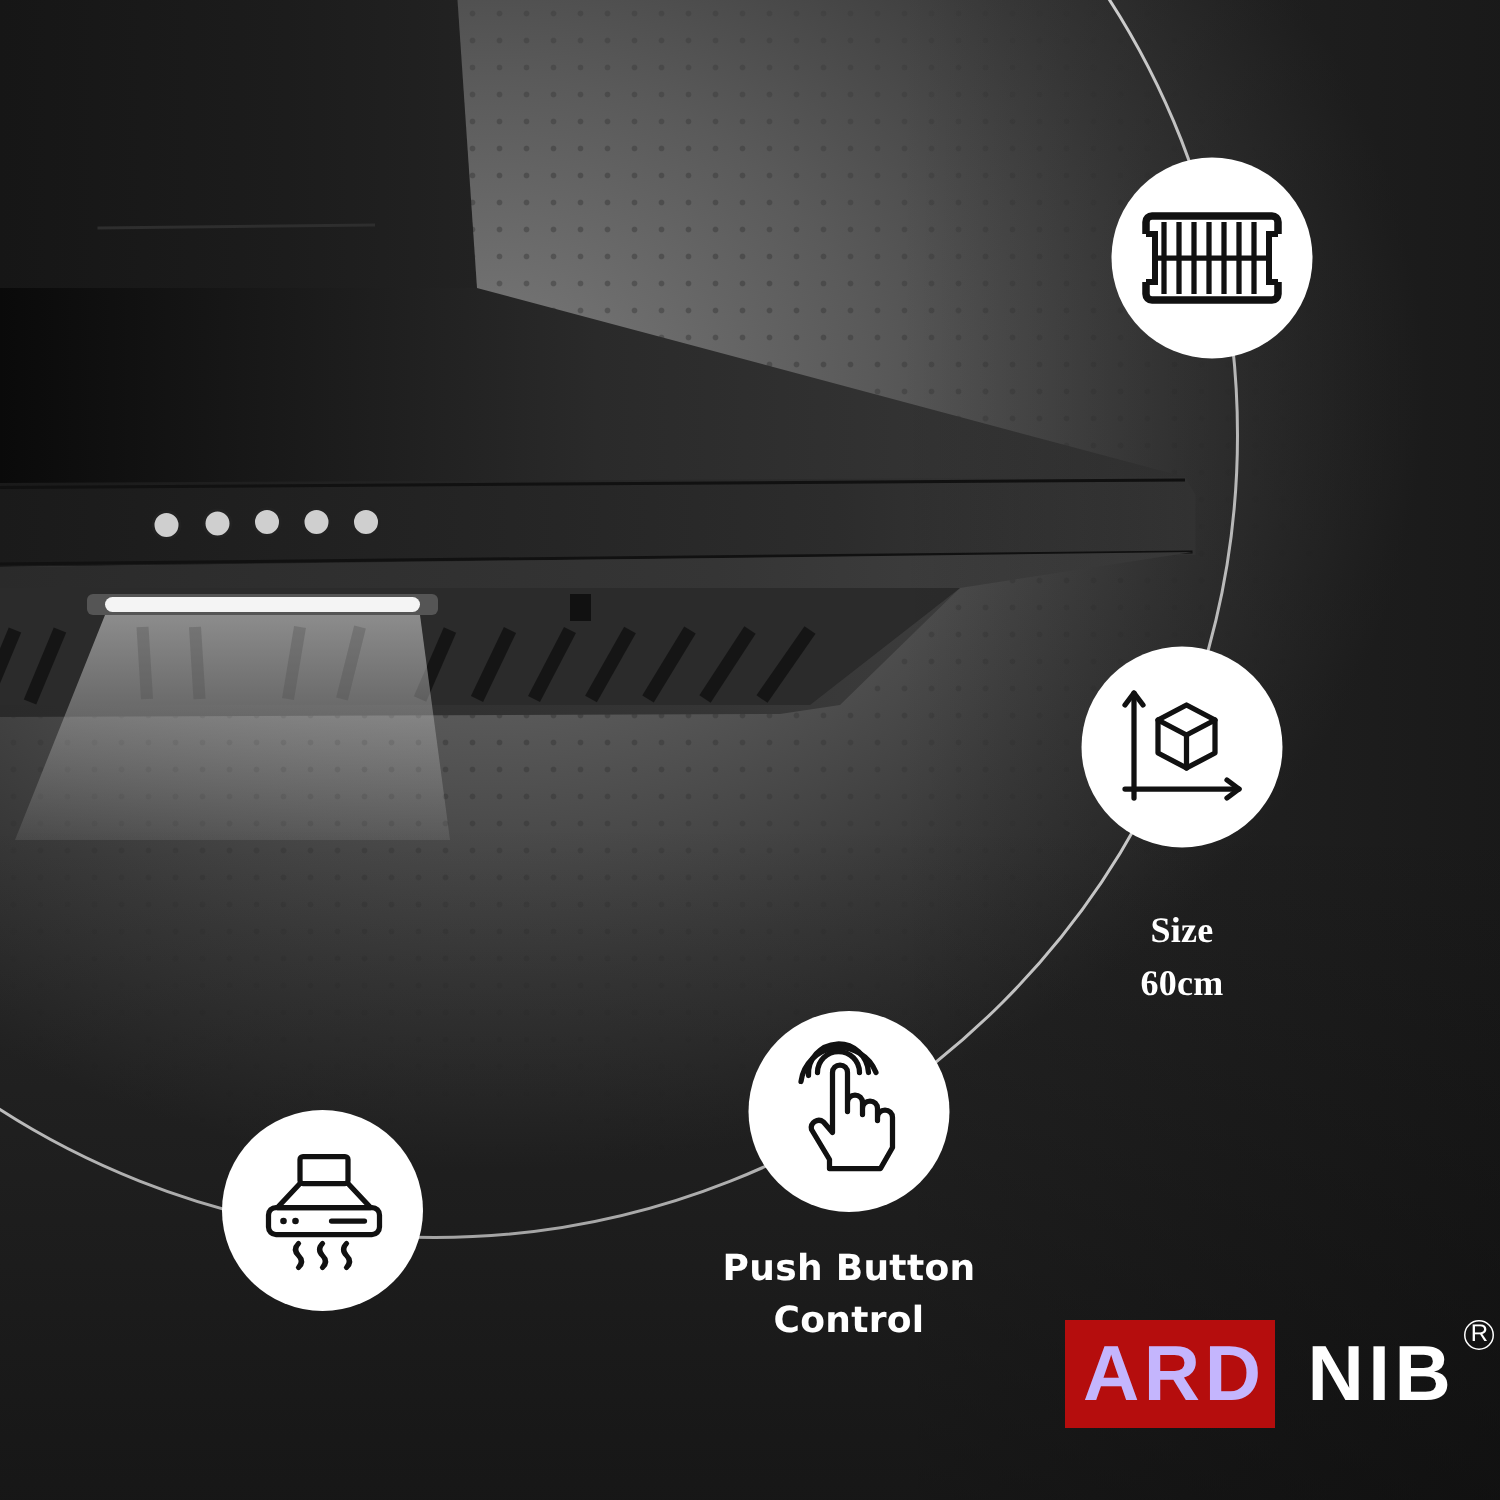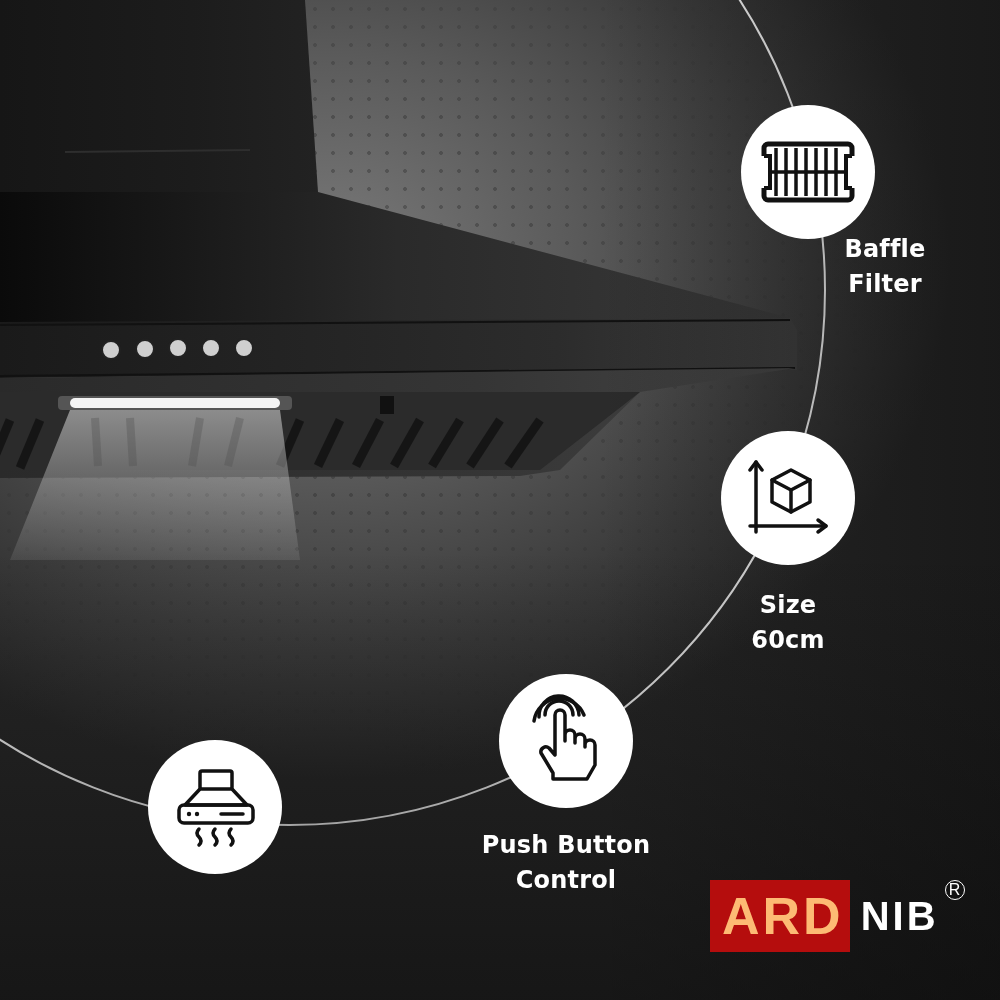--- a/index.html
+++ b/index.html
@@ -15,24 +15,24 @@
   .vignette { position:absolute; inset:0;
     background: linear-gradient(180deg, rgba(0,0,0,0) 55%, rgba(10,10,10,0.55) 100%),
                 linear-gradient(90deg, rgba(0,0,0,0) 60%, rgba(10,10,10,0.45) 100%); }
   svg.scene { position:absolute; left:0; top:0; }
   .circle { position:absolute; width:134px; height:134px; border-radius:50%; background:#fff;
     display:flex; align-items:center; justify-content:center; }
   .label { position:absolute; color:#fff; font-family:"DejaVu Sans", sans-serif; font-weight:bold;
     font-size:24px; line-height:35px; text-align:center; white-space:nowrap; letter-spacing:0.2px; }
   .label span { display:block; }
   .brand { position:absolute; left:710px; top:880px; height:72px; display:flex; align-items:center; }
-  .brand-red { background:#b50d0d; color:#fdba74; font-family:"Liberation Sans", sans-serif; font-weight:bold;
+  .brand-red { background:#b50d0d; color:#c4b5fd; font-family:"Liberation Sans", sans-serif; font-weight:bold;
     font-size:52px; height:72px; line-height:72px; padding:0 6px 0 12px; letter-spacing:3px; }
-  .brand-white { color:#fff; font-family:"Liberation Sans", sans-serif; font-weight:bold; font-size:40px;
-    line-height:72px; padding-left:11px; letter-spacing:3px; }
+  .brand-white { color:#fff; font-family:"Liberation Sans", sans-serif; font-weight:bold; font-size:52px;
+    line-height:72px; padding-left:22px; letter-spacing:3px; }
   .reg { position:absolute; right:-26px; top:0px; color:#fff; font-family:"Liberation Sans", sans-serif; font-size:16px;
     border:1.5px solid #fff; border-radius:50%; width:18px; height:18px; line-height:18px; text-align:center; }
 </style>
 </head>
 <body>
 
 <div class="stage">
   <div class="dots"></div>
 
   <svg class="scene" width="1000" height="1000" viewBox="0 0 1000 1000">
@@ -124,39 +124,35 @@
           <line x1="66" y1="8" x2="66" y2="56"></line>
         <line x1="76" y1="8" x2="76" y2="56"></line>
         <line x1="10" y1="32" x2="86" y2="32"></line>
       </g>
       <rect x="0" y="16" width="8" height="32" fill="#fff"></rect>
       <rect x="88" y="16" width="8" height="32" fill="#fff"></rect>
       <path d="M4 16 h6 v32 h-6" fill="none" stroke="#111" stroke-width="4"></path>
       <path d="M92 16 h-6 v32 h6" fill="none" stroke="#111" stroke-width="4"></path>
     </svg>
   </div>
-  <div class="label" style="left:830px; top:232px; width:110px;">
-    <span>Baffle</span>
-    <span>Filter</span>
-  </div>
 
   <div class="circle" style="left:721px; top:431px;">
     <svg width="84" height="84" viewBox="0 0 84 84">
       <g fill="none" stroke="#111" stroke-width="3.5" stroke-linecap="round" stroke-linejoin="round">
         <line x1="10" y1="6" x2="10" y2="76"></line>
         <polyline points="4,14 10,6 16,14"></polyline>
         <line x1="4" y1="70" x2="80" y2="70"></line>
         <polyline points="72,64 80,70 72,76"></polyline>
         <polygon points="45,14 64,24 64,46 45,56 26,46 26,24"></polygon>
         <polyline points="26,24 45,34 64,24"></polyline>
         <line x1="45" y1="34" x2="45" y2="56"></line>
       </g>
     </svg>
   </div>
-  <div class="label" style="left:738px; top:588px; width:100px;">
+  <div class="label" style="left:738px; top:604px; width:100px;font-family:Liberation Serif, serif;">
     <span>Size</span>
     <span>60cm</span>
   </div>
 
   <div class="circle" style="left:499px; top:674px;">
     <svg width="70" height="96" viewBox="0 0 70 96">
       <g fill="none" stroke="#111" stroke-width="3.5" stroke-linecap="round" stroke-linejoin="round">
         <path d="M14 22 a14 14 0 0 1 28 0"></path>
         <path d="M8 24 a20 20 0 0 1 40 -2"></path>
         <path d="M3 28 a26 26 0 0 1 50 -6"></path>

